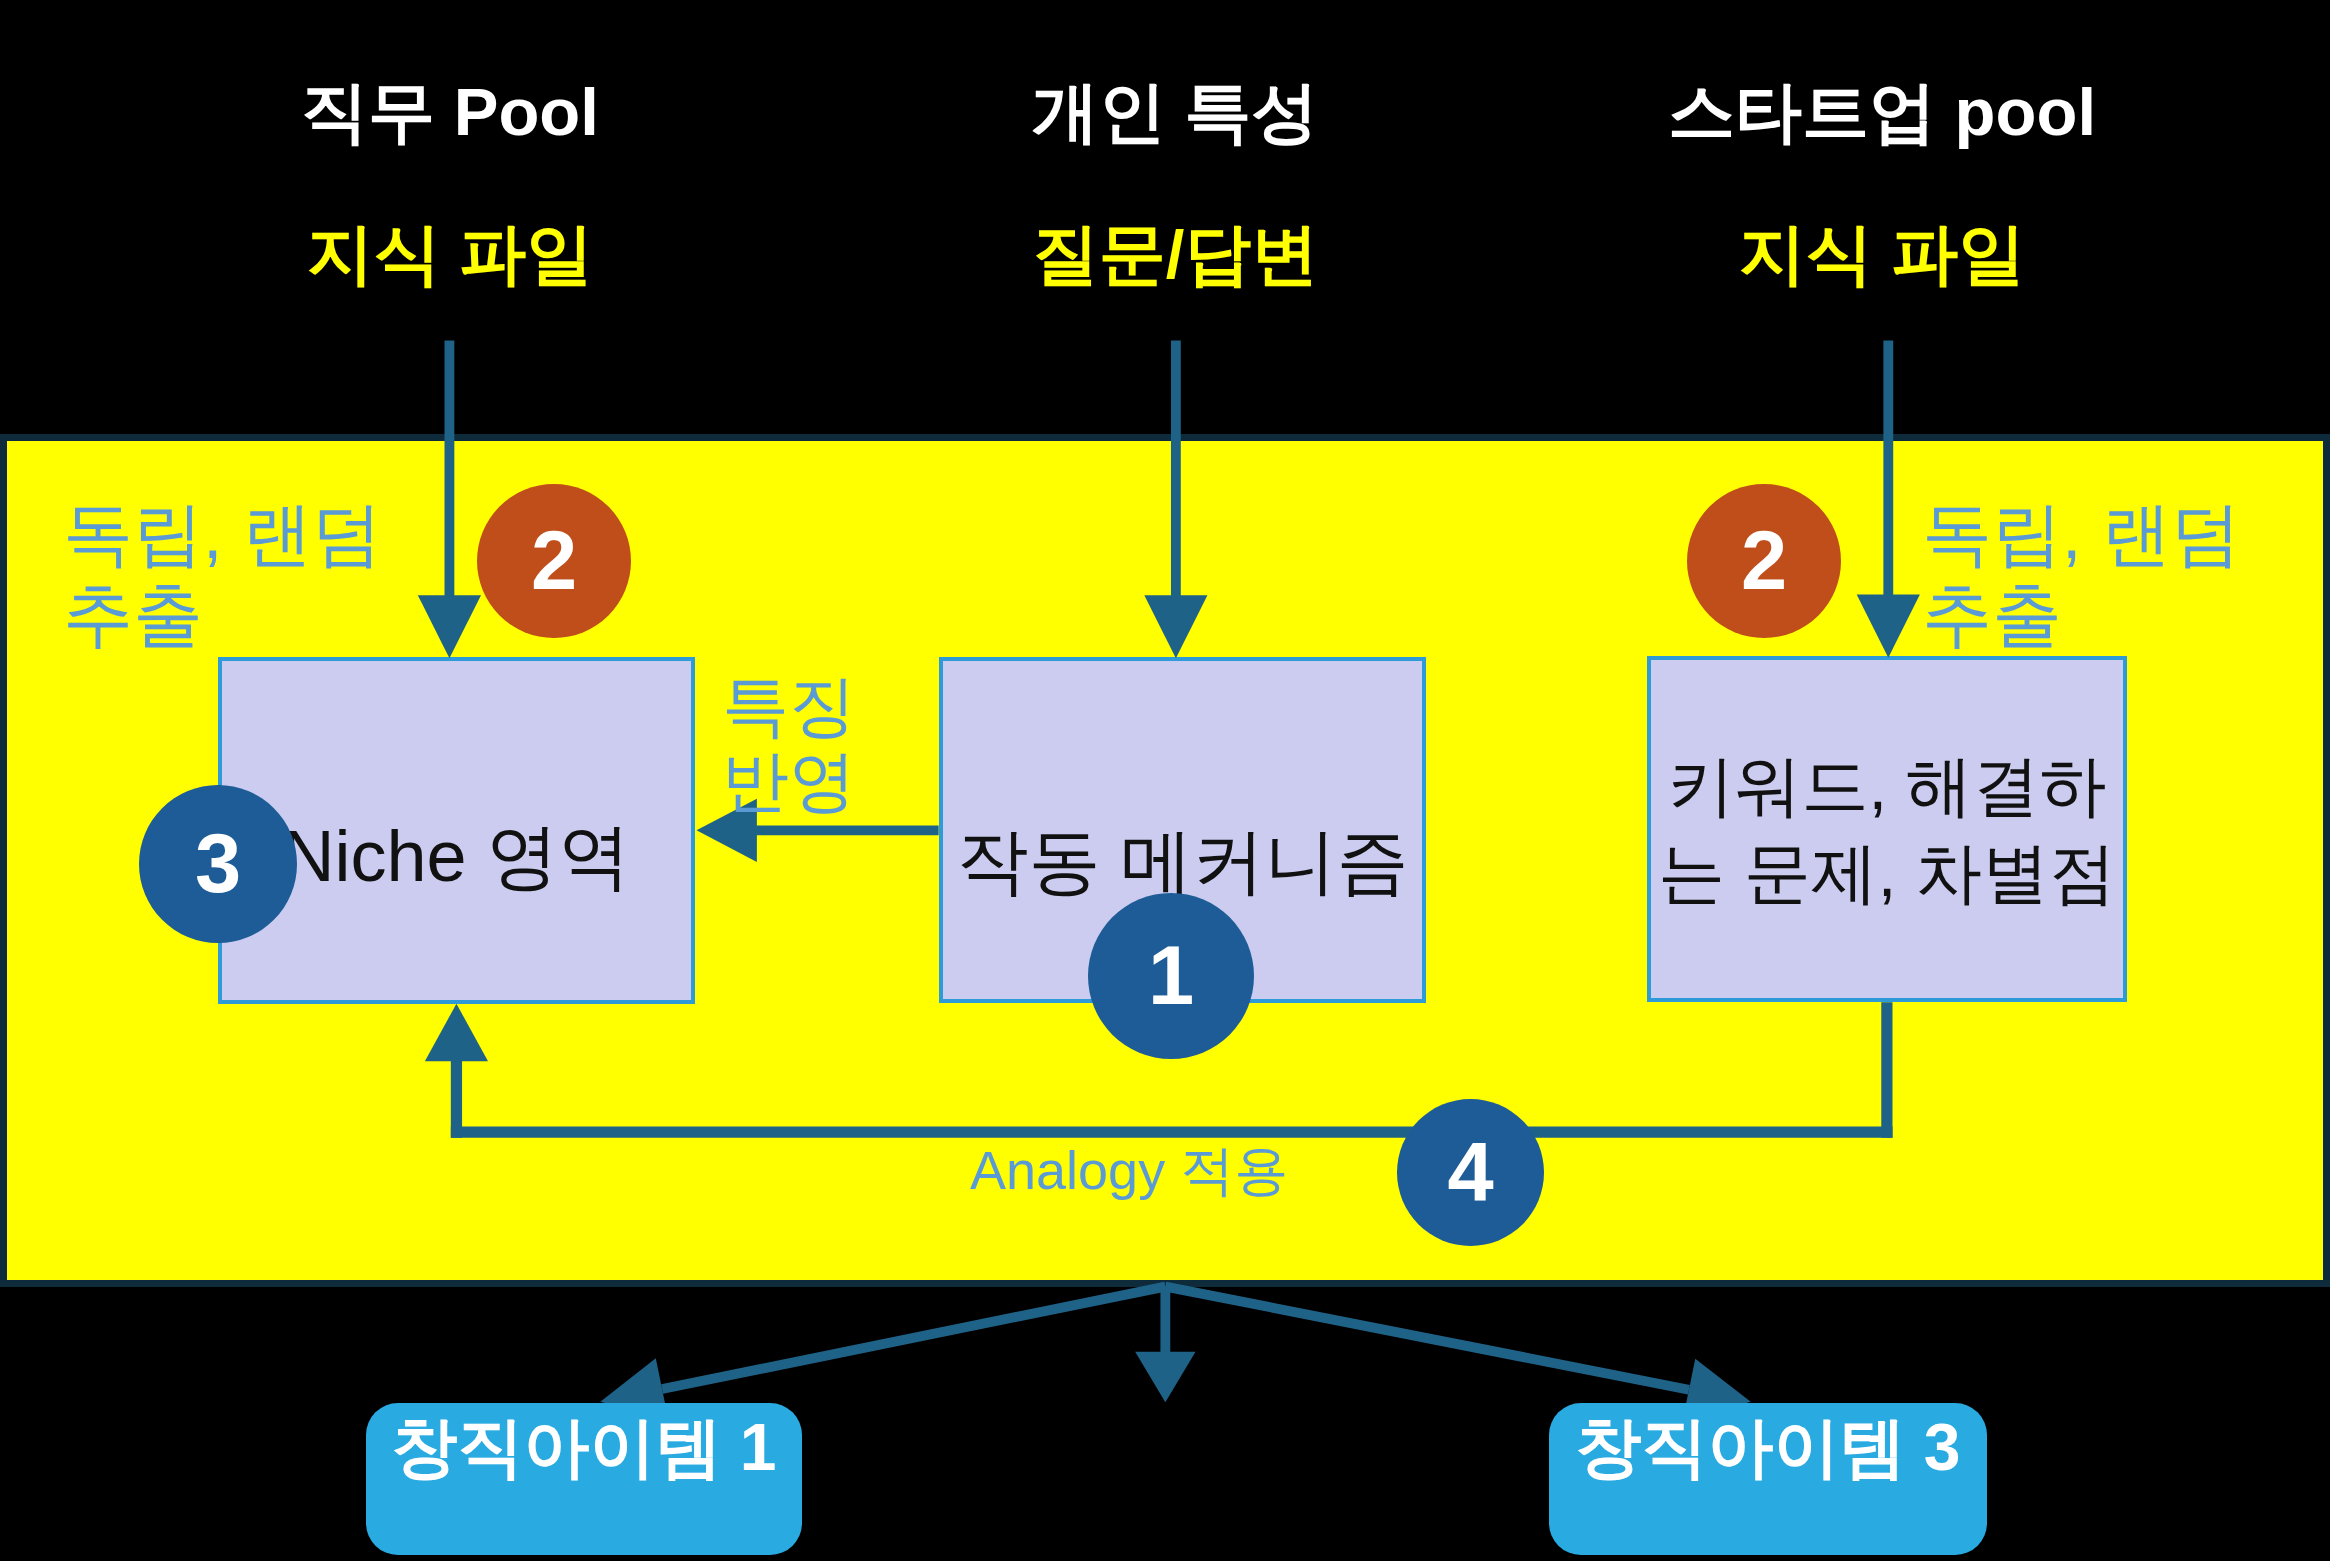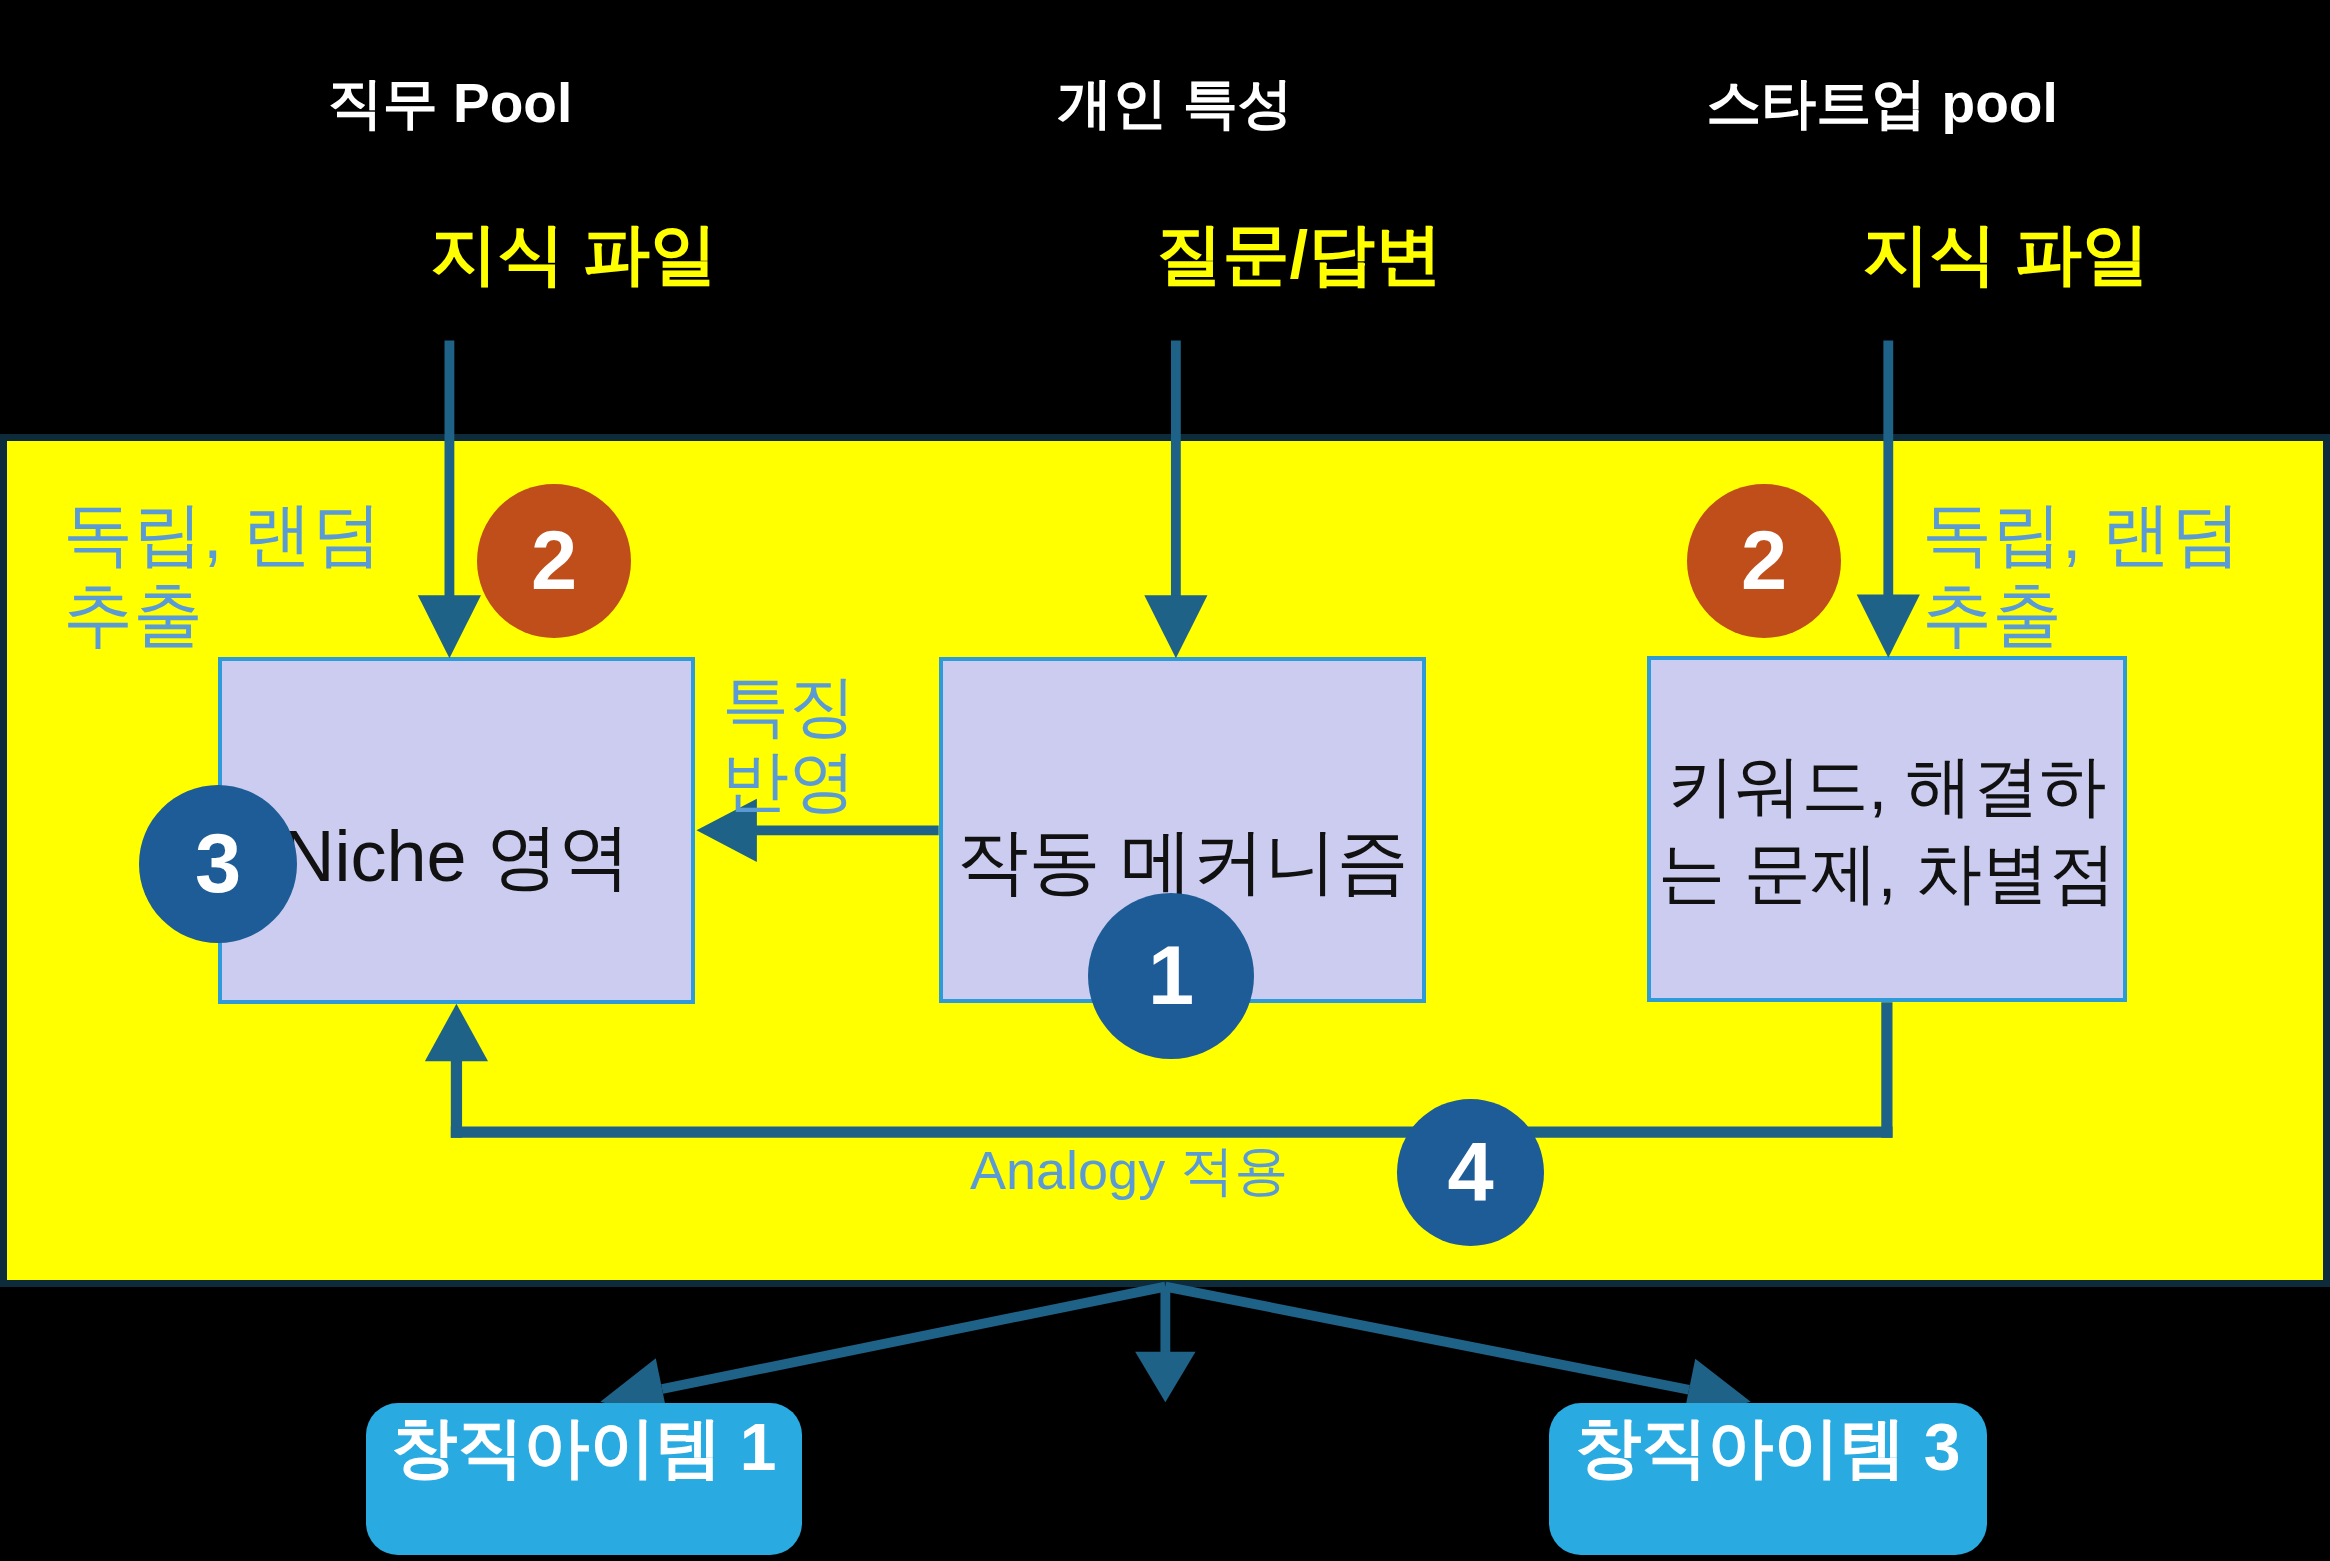--- a/index.html
+++ b/index.html
@@ -9,29 +9,29 @@
     height: 1561px;
     background: #000;
     overflow: hidden;
     font-family: "Liberation Sans", sans-serif;
   }
   .col-title {
     position: absolute;
     width: 534px;
     text-align: center;
     color: #FFFFFF;
-    font-size: 55px;
+    font-size: 67px;
     font-weight: bold;
     top: 67px;
     white-space: nowrap;
   }
   .col-subtitle {
     position: absolute;
     width: 534px;
-    text-align: right;
+    text-align: center;
     color: #FFFF00;
     font-size: 67px;
     font-weight: bold;
     top: 209px;
     white-space: nowrap;
   }
   #panel {
     position: absolute;
     left: 0; top: 434px;
     width: 2330px; height: 853px;

